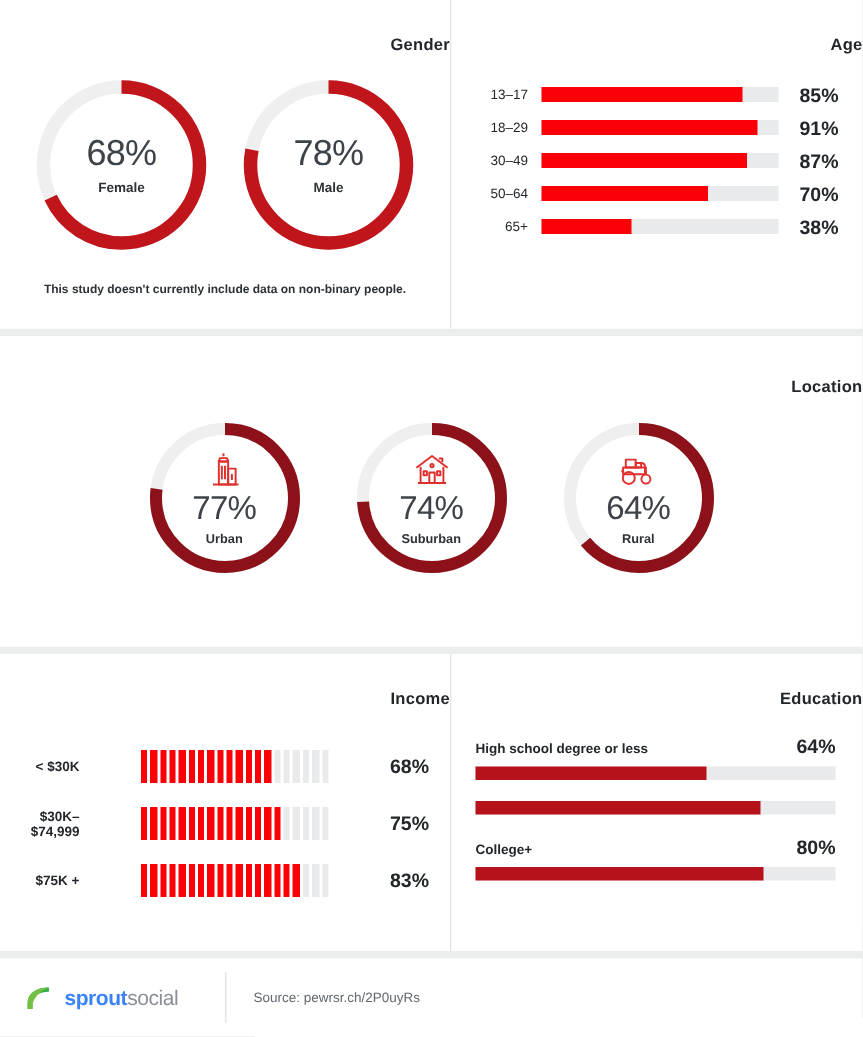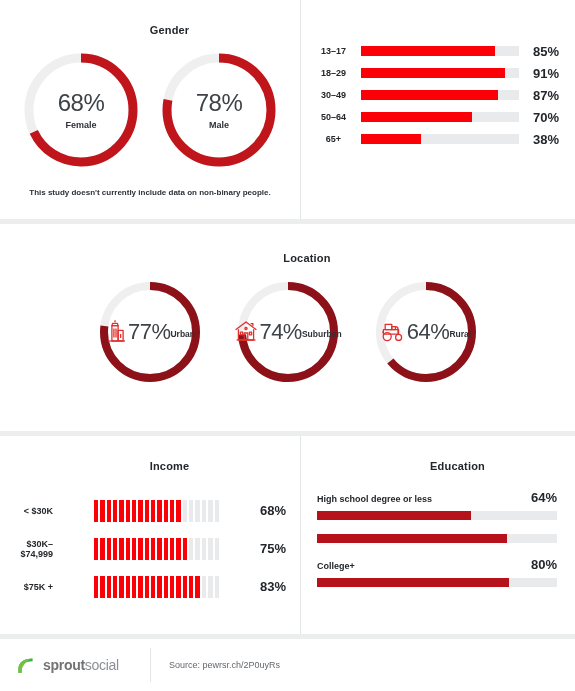--- a/index.html
+++ b/index.html
@@ -17,21 +17,21 @@
   }
 
   
   .row { display: flex; width: 100%; background: #ffffff; }
   .row.gapped { margin-bottom: 5px; }
   .panel { background: #ffffff; position: relative; }
   .vdiv { width: 1px; background: #e4e5e6; flex: 0 0 1px; }
 
   .panel-title {
     font-size: 11px; font-weight: bold; color: #23272b;
-    text-align: center; letter-spacing: .2px; padding-left: 39px;
+    text-align: right; letter-spacing: .2px; padding-left: 39px;
   }
 
   
   .row1 { height: 221px; }
   .gender-panel { width: 300px; padding-top: 24px; }
   .age-panel { flex: 1; padding-top: 24px; }
 
   .donut-row { display: flex; justify-content: center; gap: 18px; margin-top: 14px; }
   .donut { position: relative; width: 120px; height: 120px; }
   .donut svg { display: block; transform: rotate(-90deg); }
@@ -45,38 +45,38 @@
 
   .gender-note {
     font-size: 8px; color: #2d3237; font-weight: bold;
     text-align: center; margin-top: 18px; padding: 0 14px;
   }
 
   
   .age-list { margin-top: 16px; padding: 0 16px 0 14px; }
   .age-item { display: flex; align-items: center; height: 22px; }
   .age-lbl {
-    width: 46px; text-align: center; font-size: 9px;
-    font-weight: bold; color: #23272b; padding-right: 9px;
+    width: 46px; text-align: right; font-size: 9px;
+    font-weight: normal; color: #23272b; padding-right: 9px;
   }
   .bar-track {
     flex: 1; height: 10px; background: #e9eaeb; position: relative; border-radius: 0;
   }
   .bar-fill { height: 100%; background: #fb0007; }
   .age-val {
     width: 40px; text-align: right; font-size: 13px;
     font-weight: bold; color: #23272b; padding-left: 8px;
   }
 
   
   .row2 { height: 208px; }
   .location-panel { width: 100%; padding-top: 28px; }
   .loc-row { display: flex; justify-content: center; gap: 30px; margin-top: 14px; }
   .loc-donut { position: relative; width: 108px; height: 108px; }
-  .loc-donut .center { position: absolute; inset: 0; display: flex; align-items: center; justify-content: center; }
+  .loc-donut .center { position: absolute; inset: 0; display: flex; flex-direction: column; align-items: center; justify-content: center; }
   .loc-icon { margin-bottom: 2px; height: 26px; display: flex; align-items: flex-end; }
   .loc-donut .pct { font-size: 22px; color: #3d4348; font-weight: 300; line-height: 1; letter-spacing: -.5px; }
   .loc-donut .lbl { font-size: 8.5px; font-weight: bold; color: #2d3237; margin-top: 4px; }
 
   
   .row3 { height: 200px; border-radius: 17px; }
   .income-panel { width: 300px; padding-top: 24px; }
   .education-panel { flex: 1; padding-top: 24px; }
 
   .income-list { margin-top: 20px; padding: 0 14px 0 8px; }
@@ -97,21 +97,21 @@
   .edu-fill { height: 100%; background: #b5121b; }
 
   
   .footer {
     height: 52px; background: #ffffff; display: flex; align-items: center;
     margin-top: 5px;
   }
   .logo-zone { width: 150px; display: flex; align-items: center; padding-left: 16px; gap: 8px; }
   .leaf { width: 19px; height: 19px; flex: 0 0 19px; }
   .logo-text { font-size: 14px; letter-spacing: -.3px; white-space: nowrap; }
-  .logo-text .b { font-weight: bold; color: #737373; }
+  .logo-text .b { font-weight: bold; color: #3b82f6; }
   .logo-text .g { font-weight: normal; color: #8b9096; text-align: center; }
   .footer-div { width: 1px; height: 34px; background: #e4e5e6; }
   .source { font-size: 9px; color: #62686e; padding-left: 18px; }
 </style>
 </head>
 <body>
 
 <div class="page">
 
   <div class="row row1 gapped">
@@ -142,20 +142,21 @@
           </div>
         </div>
 
       </div>
       <div class="gender-note">This study doesn't currently include data on non-binary people.</div>
     </div>
 
     <div class="vdiv"></div>
 
     <div class="panel age-panel">
+      <div class="panel-title">Age</div>
       <div class="age-list">
           <div class="age-item">
             <div class="age-lbl">13–17</div>
             <div class="bar-track">
               <div class="bar-fill" style="width: 85%; background: rgb(251, 0, 7);"></div>
             </div>
             <div class="age-val">85%</div>
           </div>
           <div class="age-item">
             <div class="age-lbl">18–29</div>

